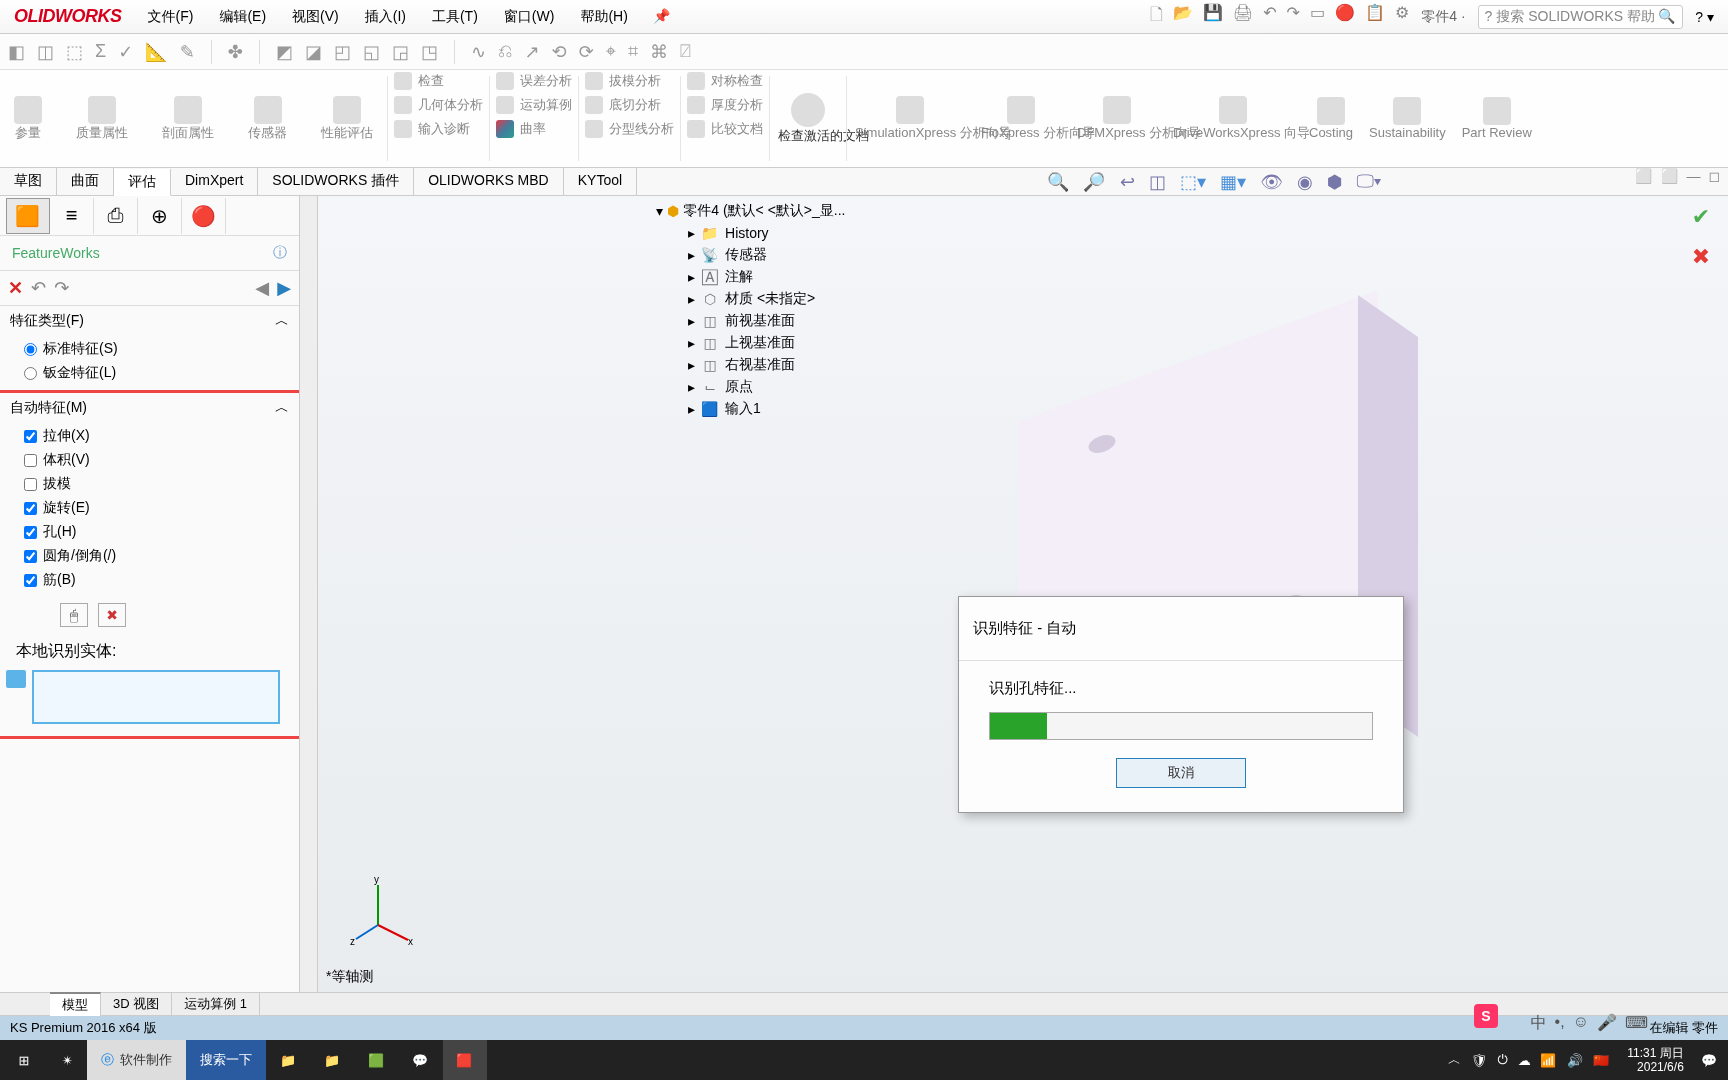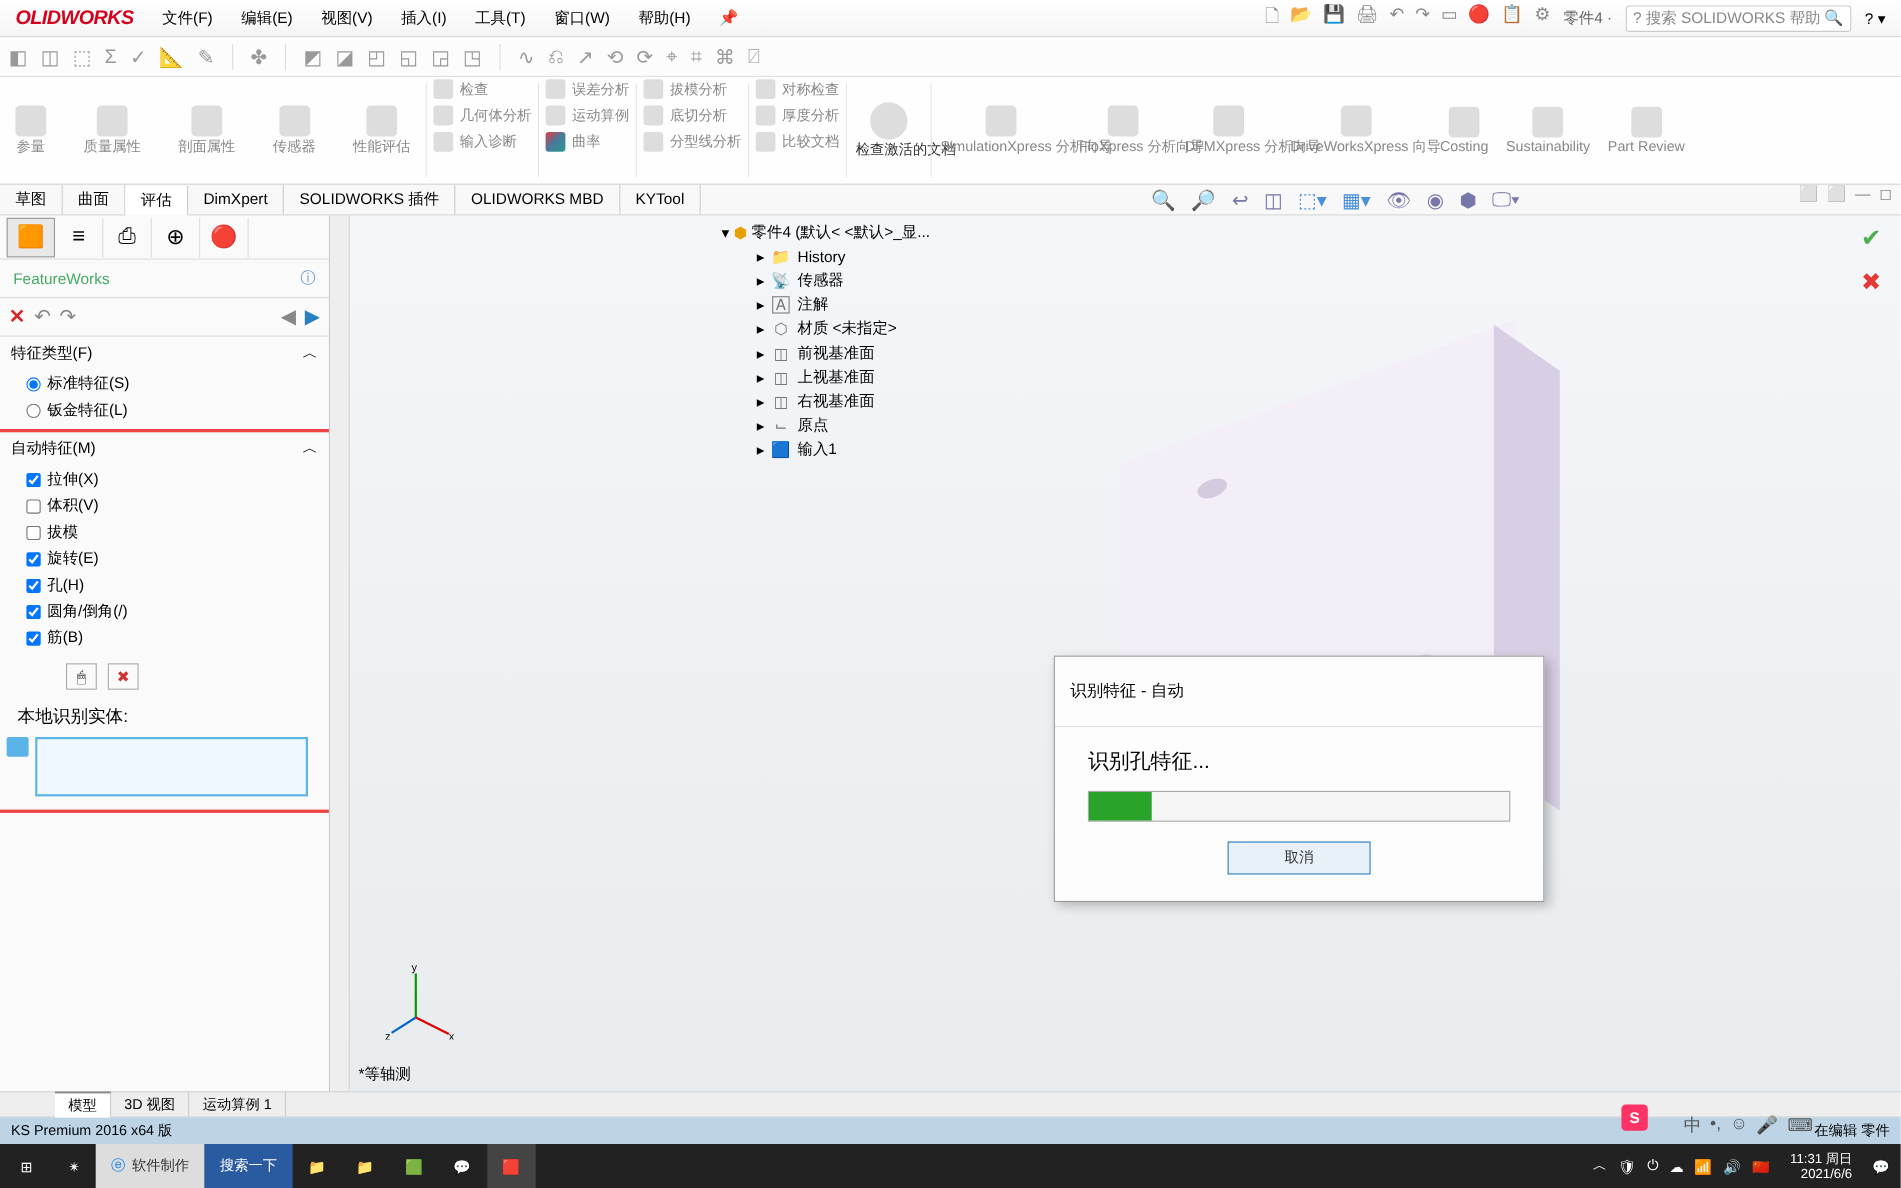--- a/index.html
+++ b/index.html
@@ -80,21 +80,21 @@
 .hole { position:absolute; width:28px; height:16px; background:#d4cbdf; border-radius: 50%; transform: rotate(-20deg); }
 
 
 .cursor-highlight { position: absolute; width: 80px; height: 80px; background: #ffe000; border-radius: 50%; display: flex; align-items: center; justify-content: center; }
 .cursor-highlight::after { content:""; width: 22px; height: 22px; background:#00c8c8; border:5px solid #fff; border-radius: 50%; }
 
 
 .dialog { position: absolute; left: 640px; top: 400px; width: 446px; background:#fdfdfd; border:1px solid #999; box-shadow: 4px 4px 10px rgba(0,0,0,0.25); z-index:10; }
 .dialog-title { padding: 22px 14px; border-bottom: 1px solid #ddd; font-size: 15px; }
 .dialog-body { padding: 18px 30px 24px; }
-.dialog-msg { font-size: 19px; margin-bottom: 14px; }
+.dialog-msg { font-size: 15px; margin-bottom: 14px; }
 .progress-outer { width: 100%; height: 28px; border: 1px solid #aaa; background: #f5f5f5; }
 .progress-fill { height: 100%; background: #29a329; }
 .dialog-btn { display: block; margin: 18px auto 0; width: 130px; height: 30px; border: 1px solid #2a7fbf; background:#e8f0f8; color:#333; cursor:pointer; }
 
 
 .right-icons { position: absolute; right: 6px; top: 0; display: flex; flex-direction: column; gap: 10px; padding: 6px; z-index:5; }
 .right-icons .ri { width: 30px; height: 30px; display:flex; align-items:center; justify-content:center; font-size:22px; }
 
 
 .model-tabs { height: 24px; background:#eee; border-top:1px solid #ccc; border-bottom:1px solid #ccc; display:flex; align-items:center; font-size:13px; }

